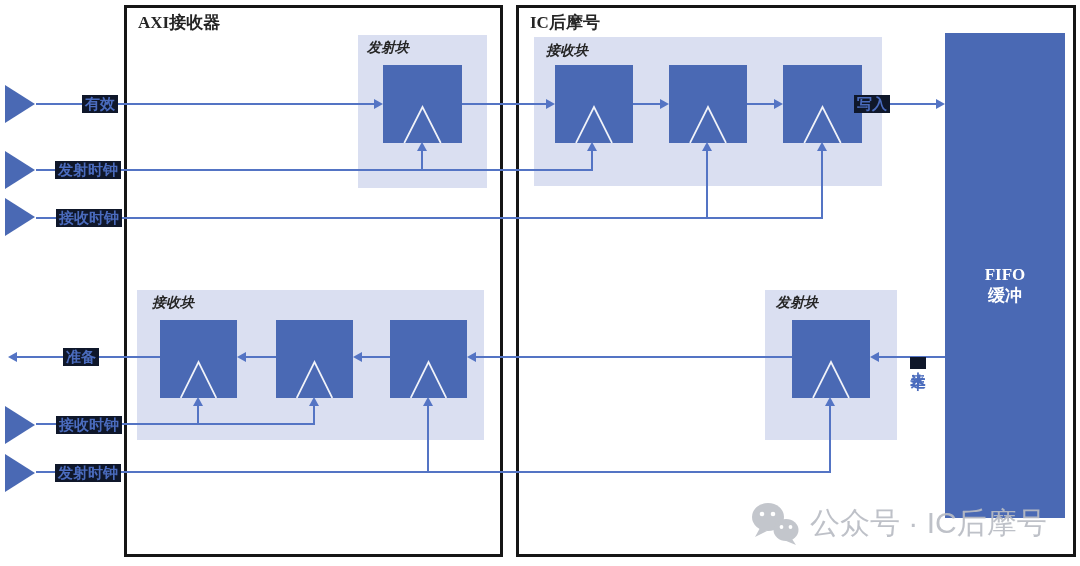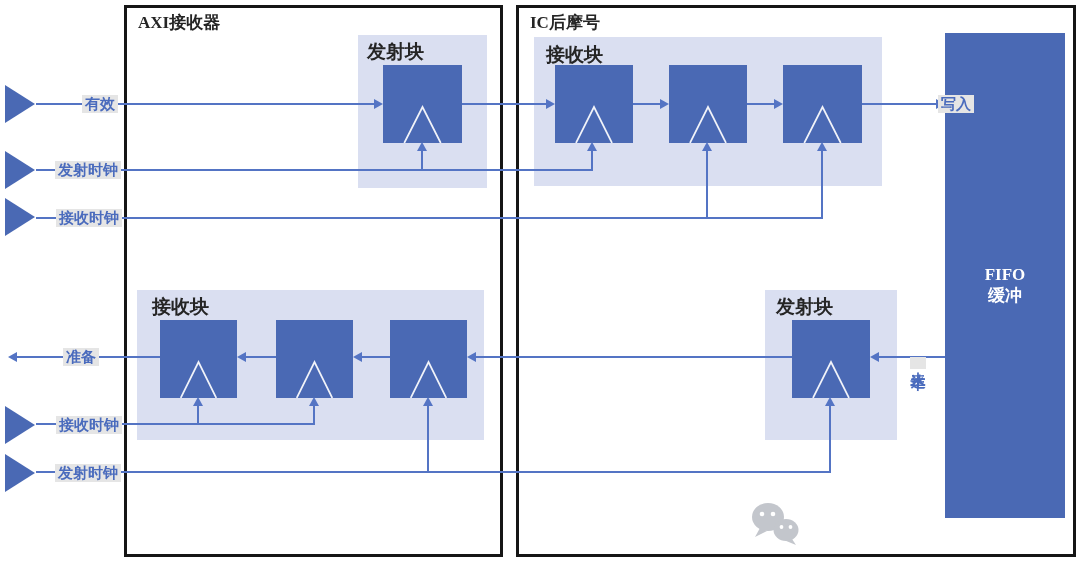--- a/index.html
+++ b/index.html
@@ -11,30 +11,30 @@
     --dark:#252525;
   }
   html,body{margin:0;padding:0;background:#fff;}
   #canvas{
     position:relative;width:1080px;height:566px;background:#ffffff;
     font-family:"Liberation Serif","DejaVu Serif",serif;overflow:hidden;
   }
   .bigbox{position:absolute;border:3px solid var(--border);background:transparent;box-sizing:border-box;}
   .box-title{position:absolute;font-size:17px;font-weight:bold;color:var(--dark);white-space:nowrap;}
   .panel{position:absolute;background:var(--panel);}
-  .blk-label{position:absolute;font-size:19px;font-weight:bold;color:var(--dark);white-space:nowrap;}
+  .blk-label{position:absolute;font-size:14px;font-weight:bold;color:var(--dark);white-space:nowrap;font-style:italic;}
   .ff{position:absolute;background:var(--blk);}
   .ff svg{position:absolute;left:0;top:0;width:100%;height:100%;}
   .hline{position:absolute;height:2px;background:var(--line);}
   .vline{position:absolute;width:2px;background:var(--line);}
   .ah-r{position:absolute;width:0;height:0;border-top:5px solid transparent;border-bottom:5px solid transparent;border-left:9px solid var(--line);}
   .ah-l{position:absolute;width:0;height:0;border-top:5px solid transparent;border-bottom:5px solid transparent;border-right:9px solid var(--line);}
   .ah-u{position:absolute;width:0;height:0;border-left:5px solid transparent;border-right:5px solid transparent;border-bottom:9px solid var(--line);}
   .tri-in{position:absolute;width:0;height:0;border-top:19px solid transparent;border-bottom:19px solid transparent;border-left:30px solid var(--blk);}
-  .sig{position:absolute;transform:translate(-50%,-50%);background:#e5e5e5;color:var(--label);
+  .sig{position:absolute;transform:translate(-50%,-50%);background:#0f172a;color:var(--label);
        font-size:15px;font-weight:bold;padding:0 3px;white-space:nowrap;line-height:18px;}
   .sig.vert{writing-mode:vertical-rl;text-orientation:upright;padding:3px 0;letter-spacing:2px;line-height:16px;}
   .fifo{position:absolute;background:var(--blk);display:flex;align-items:center;justify-content:center;text-align:center;}
   .fifo .lbl{color:#fff;font-size:17px;font-weight:bold;line-height:21px;margin-top:18px;}
   .watermark{position:absolute;display:flex;align-items:center;gap:10px;color:rgba(185,188,195,0.92);
              font-family:"Liberation Sans","DejaVu Sans",sans-serif;font-size:30px;white-space:nowrap;z-index:5;}
 </style>
 </head>
 <body>
 
@@ -150,32 +150,33 @@
 
   <div class="hline" style="left:36px;top:471px;width:795px;"></div>
   <div class="vline" style="left:427px;top:405px;height:68px;"></div>
   <div class="ah-u" style="left:423px;top:397px;"></div>
   <div class="vline" style="left:829px;top:405px;height:68px;"></div>
   <div class="ah-u" style="left:825px;top:397px;"></div>
 
   <div class="sig" style="left:100px;top:104px;">有效</div>
   <div class="sig" style="left:88px;top:170px;">发射时钟</div>
   <div class="sig" style="left:89px;top:218px;">接收时钟</div>
-  <div class="sig" style="left:956px;top:104px;">写入</div>
+  <div class="sig" style="left:872px;top:104px;">写入</div>
   <div class="sig" style="left:81px;top:357px;">准备</div>
   <div class="sig" style="left:89px;top:425px;">接收时钟</div>
   <div class="sig" style="left:88px;top:473px;">发射时钟</div>
   <div class="sig vert" style="left:918px;top:363px;">未达半</div>
 
   <div class="watermark" style="left:750px;top:501px;">
     <svg width="50" height="44" viewBox="0 0 50 44">
       <ellipse cx="18" cy="16" rx="16" ry="14" fill="#c3c6cc"></ellipse>
       <polygon points="10,27 5,36 17,30" fill="#c3c6cc"></polygon>
       <circle cx="12" cy="13" r="2.3" fill="#ffffff"></circle>
       <circle cx="23" cy="13" r="2.3" fill="#ffffff"></circle>
       <ellipse cx="36" cy="29" rx="12.5" ry="11" fill="#c3c6cc"></ellipse>
       <polygon points="42,38 46,44 35,39.5" fill="#c3c6cc"></polygon>
       <circle cx="31.5" cy="26" r="1.9" fill="#ffffff"></circle>
       <circle cx="40.5" cy="26" r="1.9" fill="#ffffff"></circle>
     </svg>
+    <span>公众号 · IC后摩号</span>
   </div>
 
 </div>
 
 </body></html>

